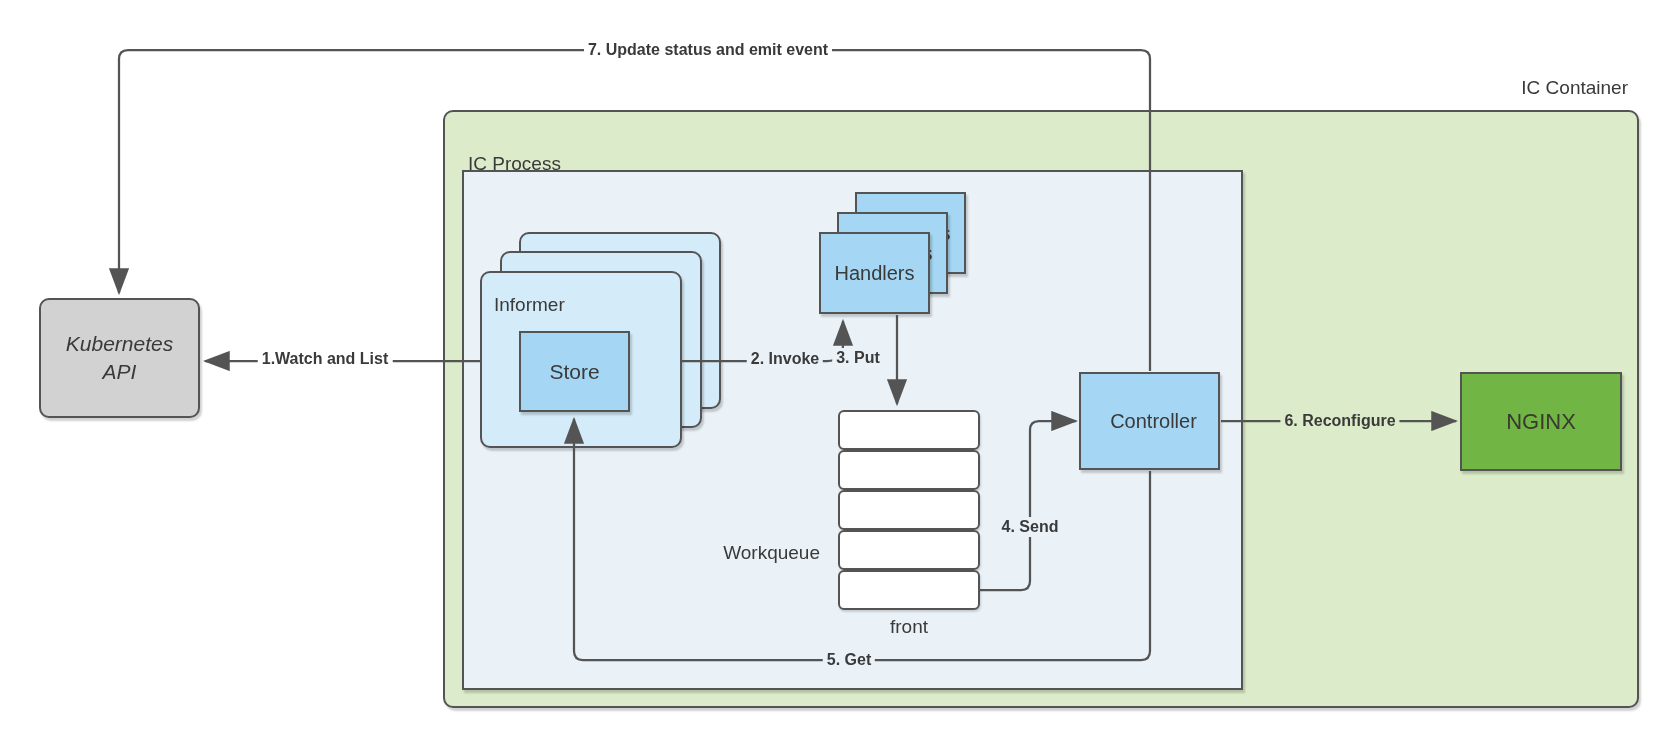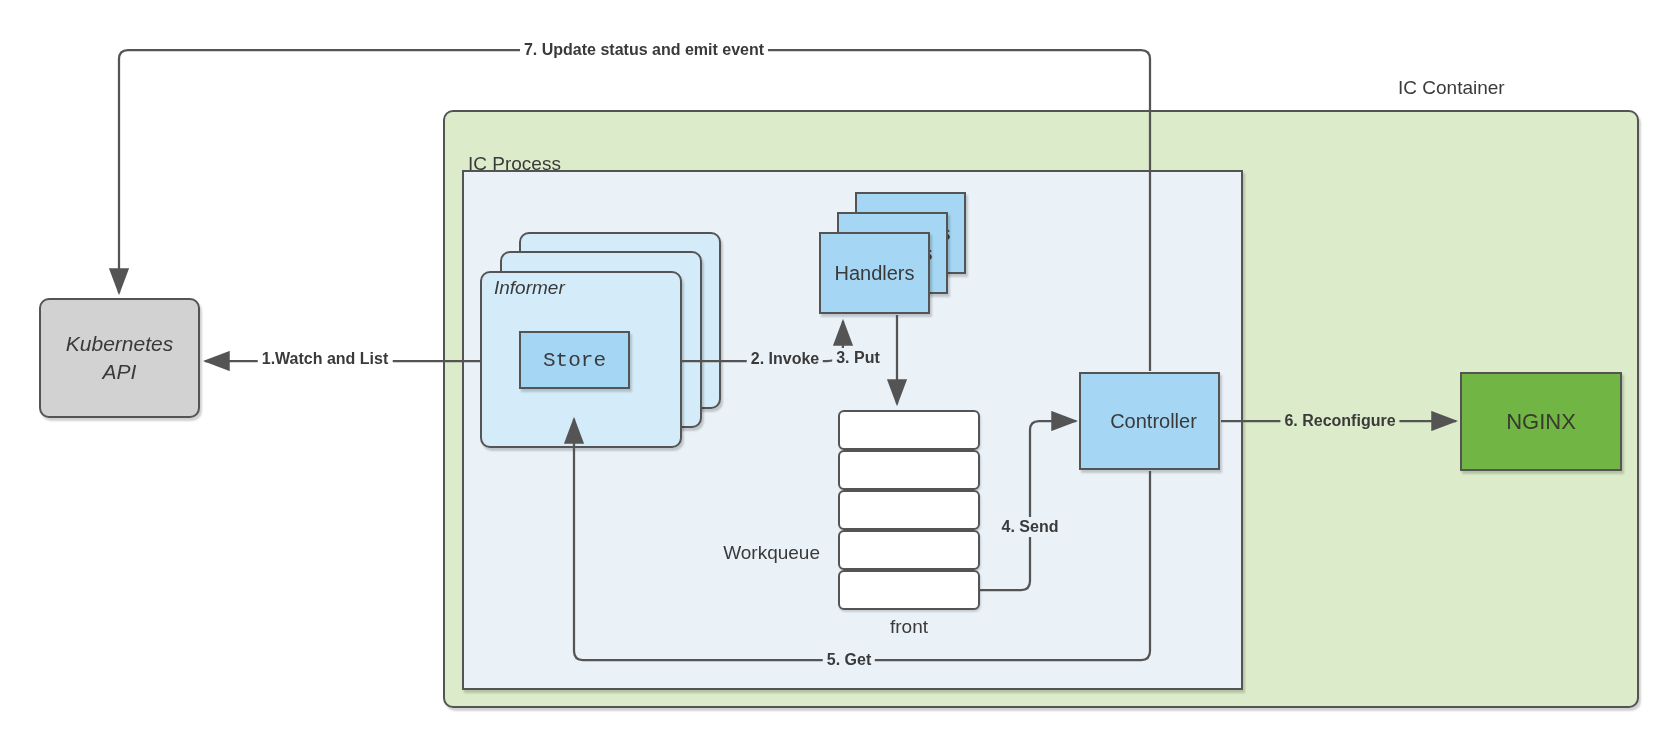--- a/index.html
+++ b/index.html
@@ -13,35 +13,35 @@
     position:absolute; box-sizing:border-box;
     border:2.5px solid var(--stroke,#545454);
     box-shadow:2px 3px 2px rgba(0,0,0,0.18);
   }
   .rounded10 { border-radius:10px; }
   .rounded8  { border-radius:0; }
   .center-text { display:flex; align-items:center; justify-content:center; text-align:center; }
 
   
   .ic-container { left:443px; top:110px; width:1196px; height:598px; background:var(--container-fill); }
-  .ic-container-label { position:absolute; left:1398px; top:77px; width:230px; text-align:left; font-size:19px; }
+  .ic-container-label { position:absolute; left:1398px; top:77px; width:230px; text-align:right; font-size:19px; }
   .ic-process { left:462px; top:170px; width:781px; height:520px; background:var(--process-fill); }
   .ic-process-label { position:absolute; left:468px; top:137px; font-size:19px;margin-top:16px; }
 
   
   .k8s { left:39px; top:298px; width:161px; height:120px; background:var(--k8s-fill); font-size:21px; line-height:28px;font-style:italic; }
 
   
   .informer { width:202px; height:177px; background:var(--informer-fill); }
   .informer.back  { left:519px; top:232px; }
   .informer.mid   { left:500px; top:251px; }
-  .informer.front { left:480px; top:271px; padding:4px 0 0 12px; font-size:19px;font-style:italic; }
+  .informer.front { left:480px; top:271px; padding:21px 0 0 12px; font-size:19px; }
 
   
-  .store { left:519px; top:331px; width:111px; height:58px; background:var(--component-fill); font-size:21px;font-family:Liberation Mono, monospace; }
+  .store { left:519px; top:331px; width:111px; height:81px; background:var(--component-fill); font-size:21px; }
 
   
   .handlers { width:111px; height:82px; background:var(--component-fill); font-size:20px; }
   .handlers.back  { left:855px; top:192px; }
   .handlers.mid   { left:837px; top:212px; }
   .handlers.front { left:819px; top:232px; }
 
   
   .wq-cell { left:838px; width:142px; height:40px; background:var(--queue-cell-fill); border-radius:6px;
              box-shadow:1px 2px 2px rgba(0,0,0,0.15); }
@@ -130,15 +130,15 @@
     <path class="edge" d="M 1221 421 H 1456" marker-end="url(#arrow)"></path>
     <path class="edge" d="M 1150 371 V 59 Q 1150 50 1141 50 H 128 Q 119 50 119 59 V 293" marker-end="url(#arrow)"></path>
   </svg>
 
   <span class="edge-label bg-white" style="left:325px;  top:359px;">1.Watch and List</span>
   <span class="edge-label bg-process" style="left:785px;  top:359px;">2. Invoke</span>
   <span class="edge-label bg-process" style="left:858px;  top:358px;">3. Put</span>
   <span class="edge-label bg-process" style="left:1030px; top:527px;">4. Send</span>
   <span class="edge-label bg-process" style="left:828px;  top:660px;margin-left:21px;">5. Get</span>
   <span class="edge-label bg-container" style="left:1340px; top:421px;">6. Reconfigure</span>
-  <span class="edge-label bg-white" style="left:644px;  top:50px;">7. Update status and emit event</span>
+  <span class="edge-label bg-white" style="left:708px;  top:50px;">7. Update status and emit event</span>
 
 </div>
 
 </body></html>

